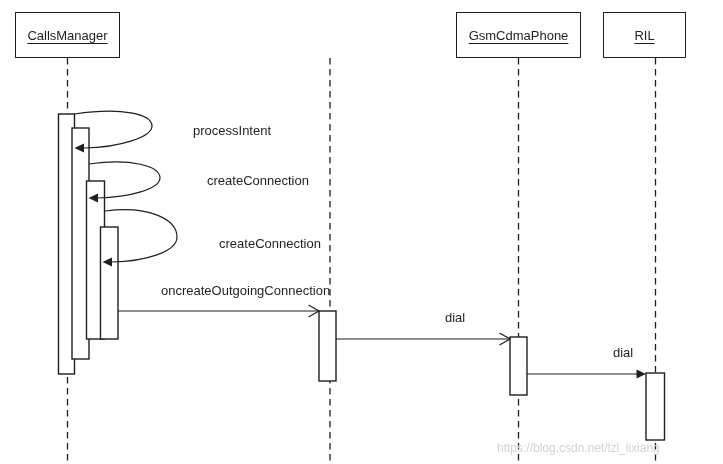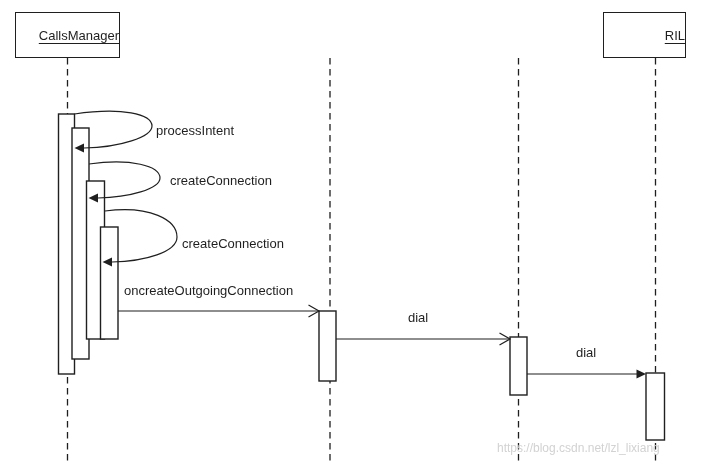--- a/index.html
+++ b/index.html
@@ -9,33 +9,33 @@
     background:#ffffff;
     font-family:"Liberation Sans",sans-serif;
     overflow:hidden;
   }
   .stage svg{position:absolute;left:0;top:0;}
   .participant{
     position:absolute;top:12px;height:46px;
     box-sizing:border-box;
     border:1.5px solid #1f1f1f;
     background:#ffffff;
-    display:flex;align-items:center;justify-content:flex-end;
+    display:flex;align-items:center;justify-content:center;
     z-index:2;
   }
   .participant .plabel{
     font-size:13px;color:#1f1f1f;
     text-decoration:underline;
     text-underline-offset:3px;
     white-space:nowrap;
   }
   .msg{
     position:absolute;
     font-size:13px;line-height:14px;color:#1f1f1f;
-    white-space:nowrap;z-index:3;
+    white-space:nowrap;z-index:3;margin-left:37px;
   }
   .watermark{
     position:absolute;left:497px;top:441px;
     font-size:12px;line-height:14px;
     color:#d2d2d2;white-space:nowrap;z-index:4;
   }
 </style>
 </head>
 <body>
 
@@ -81,20 +81,23 @@
       <polygon points="74.5,148 84,143.5 84,152.5"></polygon>
       <polygon points="88.5,198 98,193.5 98,202.5"></polygon>
       <polygon points="102.5,262 112,257.5 112,266.5"></polygon>
       <polygon points="646,374 636.5,369.5 636.5,378.5"></polygon>
     </g>
   </svg>
 
   <div class="participant" style="left:15px;width:105px">
     <span class="plabel">CallsManager</span>
   </div>
+  <div class="participant" style="left:456px;width:125px">
+    <span class="plabel">GsmCdmaPhone</span>
+  </div>
   <div class="participant" style="left:603px;width:83px">
     <span class="plabel">RIL</span>
   </div>
 
   <div class="msg" style="left:156px;top:124px">processIntent</div>
   <div class="msg" style="left:170px;top:174px">createConnection</div>
   <div class="msg" style="left:124px;top:284px">oncreateOutgoingConnection</div>
   <div class="msg" style="left:182px;top:237px">createConnection</div>
   <div class="msg" style="left:408px;top:311px">dial</div>
   <div class="msg" style="left:576px;top:346px">dial</div>

